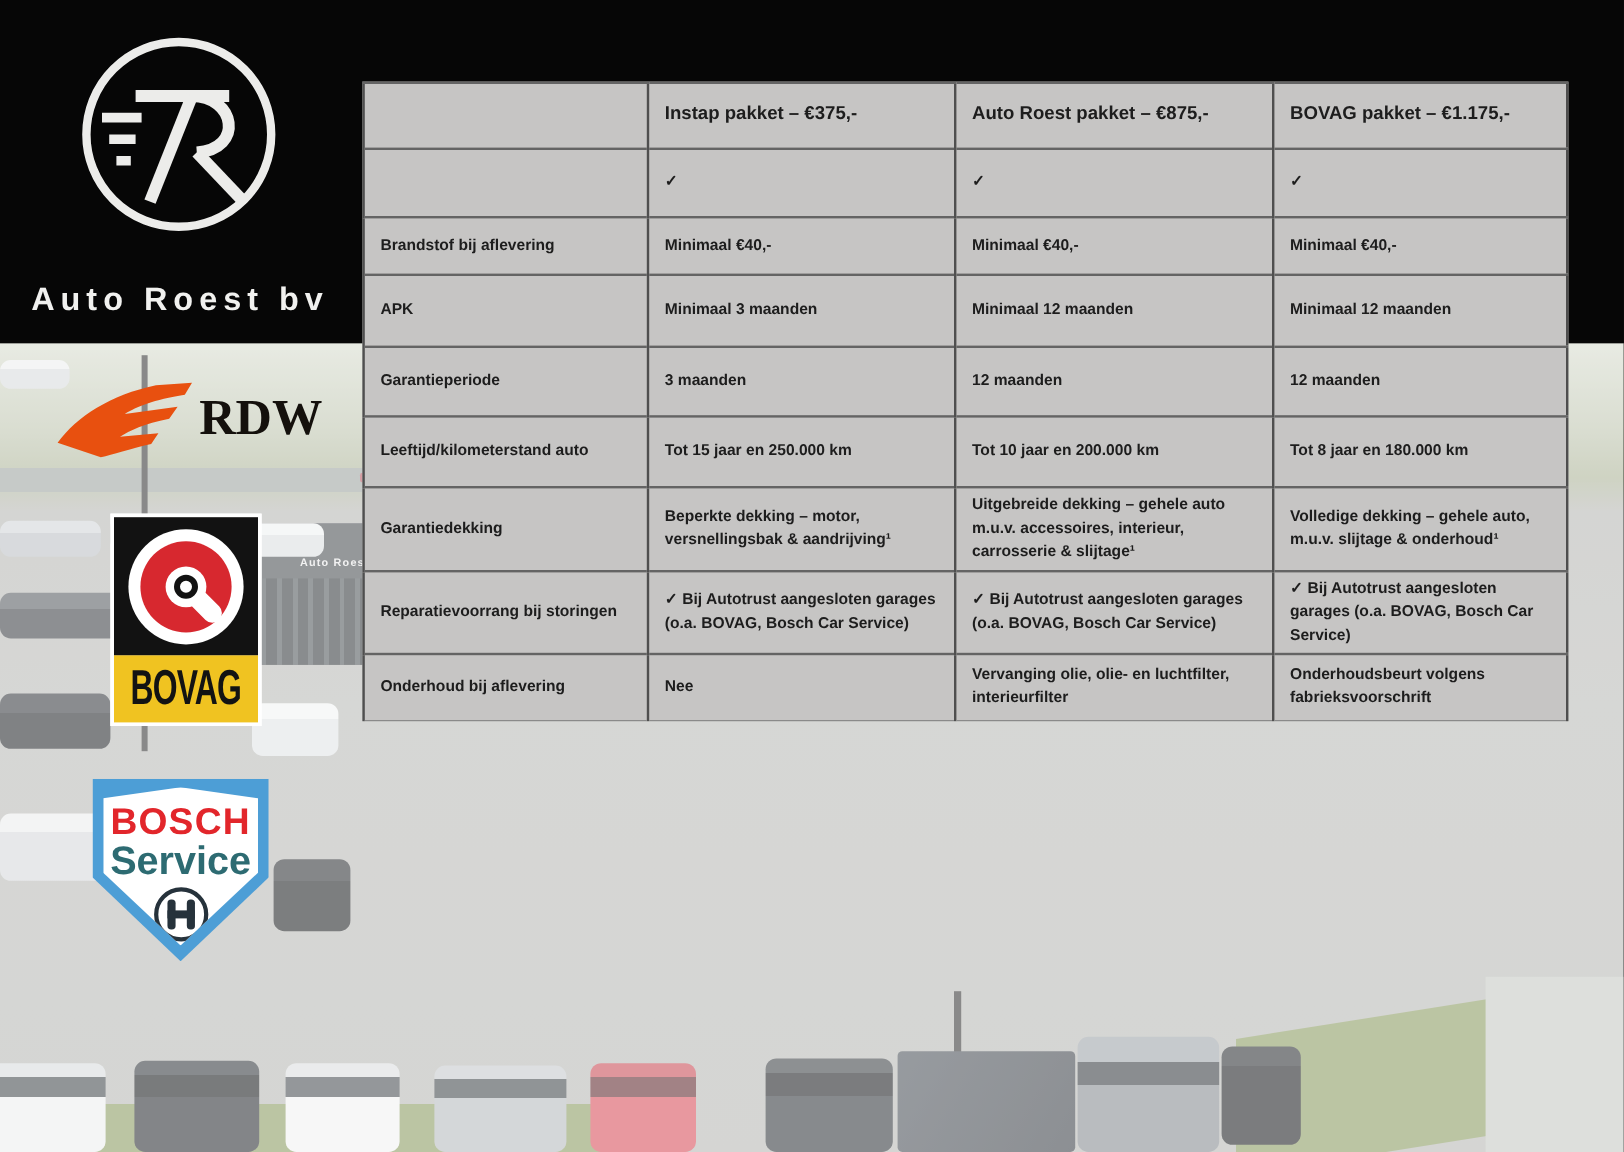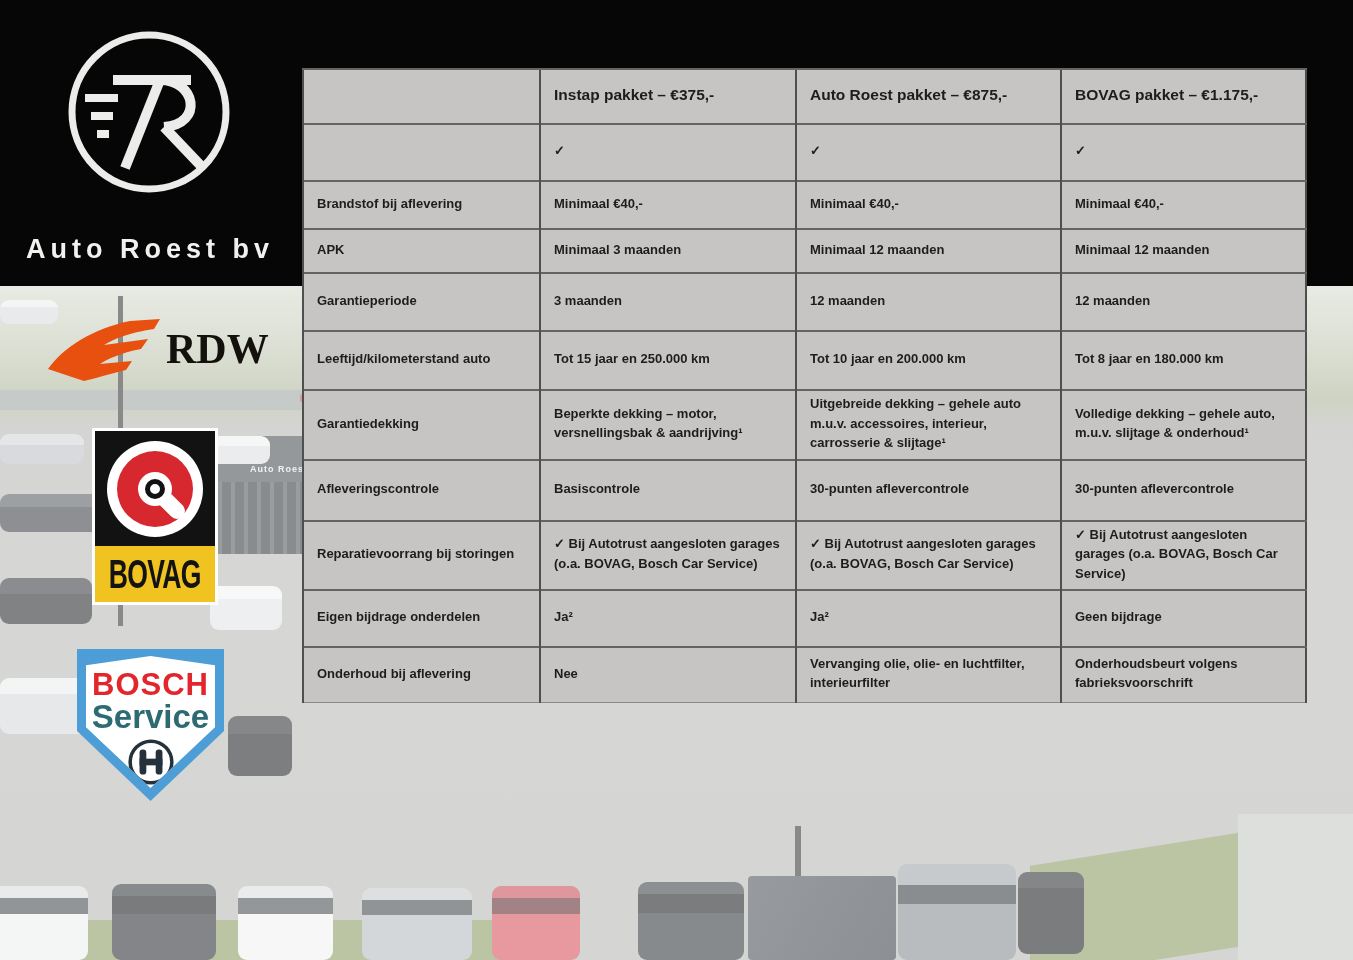--- a/index.html
+++ b/index.html
@@ -178,21 +178,21 @@
       <td>✓</td>
       <td>✓</td>
       <td>✓</td>
     </tr>
     <tr style="height:48px">
       <td class="rowlabel">Brandstof bij aflevering</td>
       <td>Minimaal €40,-</td>
       <td>Minimaal €40,-</td>
       <td>Minimaal €40,-</td>
     </tr>
-    <tr style="height:44px">
+    <tr style="height:60px">
       <td class="rowlabel">APK</td>
       <td>Minimaal 3 maanden</td>
       <td>Minimaal 12 maanden</td>
       <td>Minimaal 12 maanden</td>
     </tr>
     <tr style="height:58px">
       <td class="rowlabel">Garantieperiode</td>
       <td>3 maanden</td>
       <td>12 maanden</td>
       <td>12 maanden</td>
@@ -202,38 +202,26 @@
       <td>Tot 15 jaar en 250.000 km</td>
       <td>Tot 10 jaar en 200.000 km</td>
       <td>Tot 8 jaar en 180.000 km</td>
     </tr>
     <tr style="height:65px">
       <td class="rowlabel">Garantiedekking</td>
       <td>Beperkte dekking – motor, versnellingsbak &amp; aandrijving¹</td>
       <td>Uitgebreide dekking – gehele auto m.u.v. accessoires, interieur, carrosserie &amp; slijtage¹</td>
       <td>Volledige dekking – gehele auto, m.u.v. slijtage &amp; onderhoud¹</td>
     </tr>
-    <tr style="height:61px">
-      <td class="rowlabel">Afleveringscontrole</td>
-      <td>Basiscontrole</td>
-      <td>30-punten aflevercontrole</td>
-      <td>30-punten aflevercontrole</td>
-    </tr>
     <tr style="height:66px">
       <td class="rowlabel">Reparatievoorrang bij storingen</td>
       <td>✓ Bij Autotrust aangesloten garages (o.a. BOVAG, Bosch Car Service)</td>
       <td>✓ Bij Autotrust aangesloten garages (o.a. BOVAG, Bosch Car Service)</td>
       <td>✓ Bij Autotrust aangesloten garages (o.a. BOVAG, Bosch Car Service)</td>
     </tr>
-    <tr style="height:57px">
-      <td class="rowlabel">Eigen bijdrage onderdelen</td>
-      <td>Ja²</td>
-      <td>Ja²</td>
-      <td>Geen bijdrage</td>
-    </tr>
     <tr style="height:55px">
       <td class="rowlabel">Onderhoud bij aflevering</td>
       <td>Nee</td>
       <td>Vervanging olie, olie- en luchtfilter, interieurfilter</td>
       <td>Onderhoudsbeurt volgens fabrieksvoorschrift</td>
     </tr>
   </tbody>
     </table>
 
 </div>

